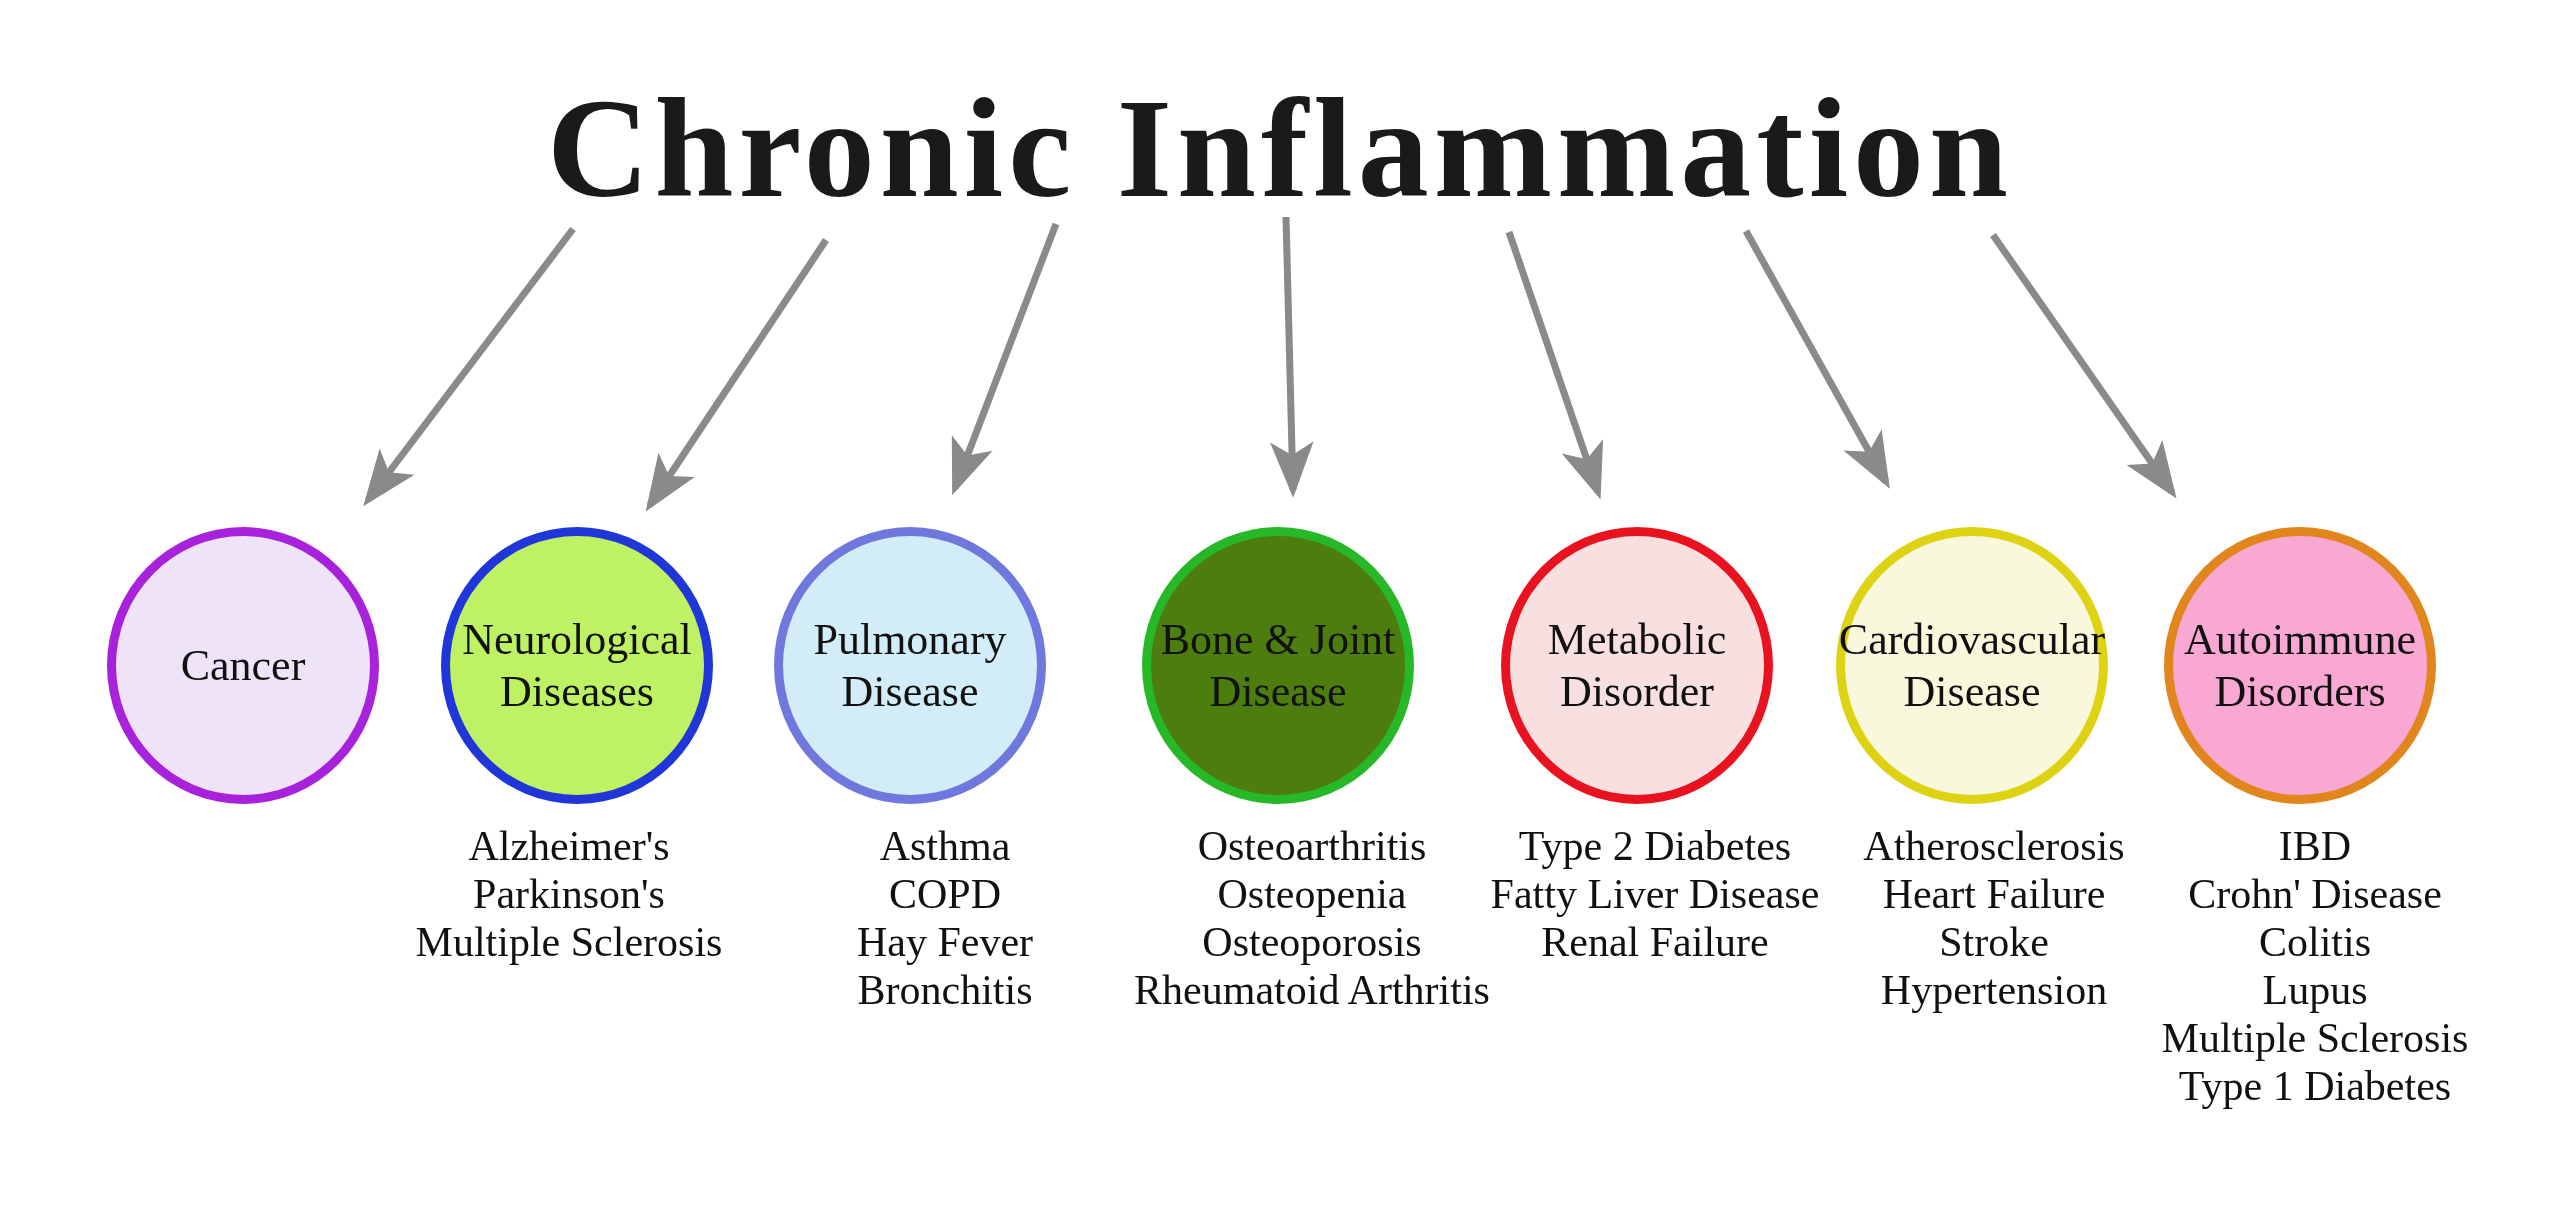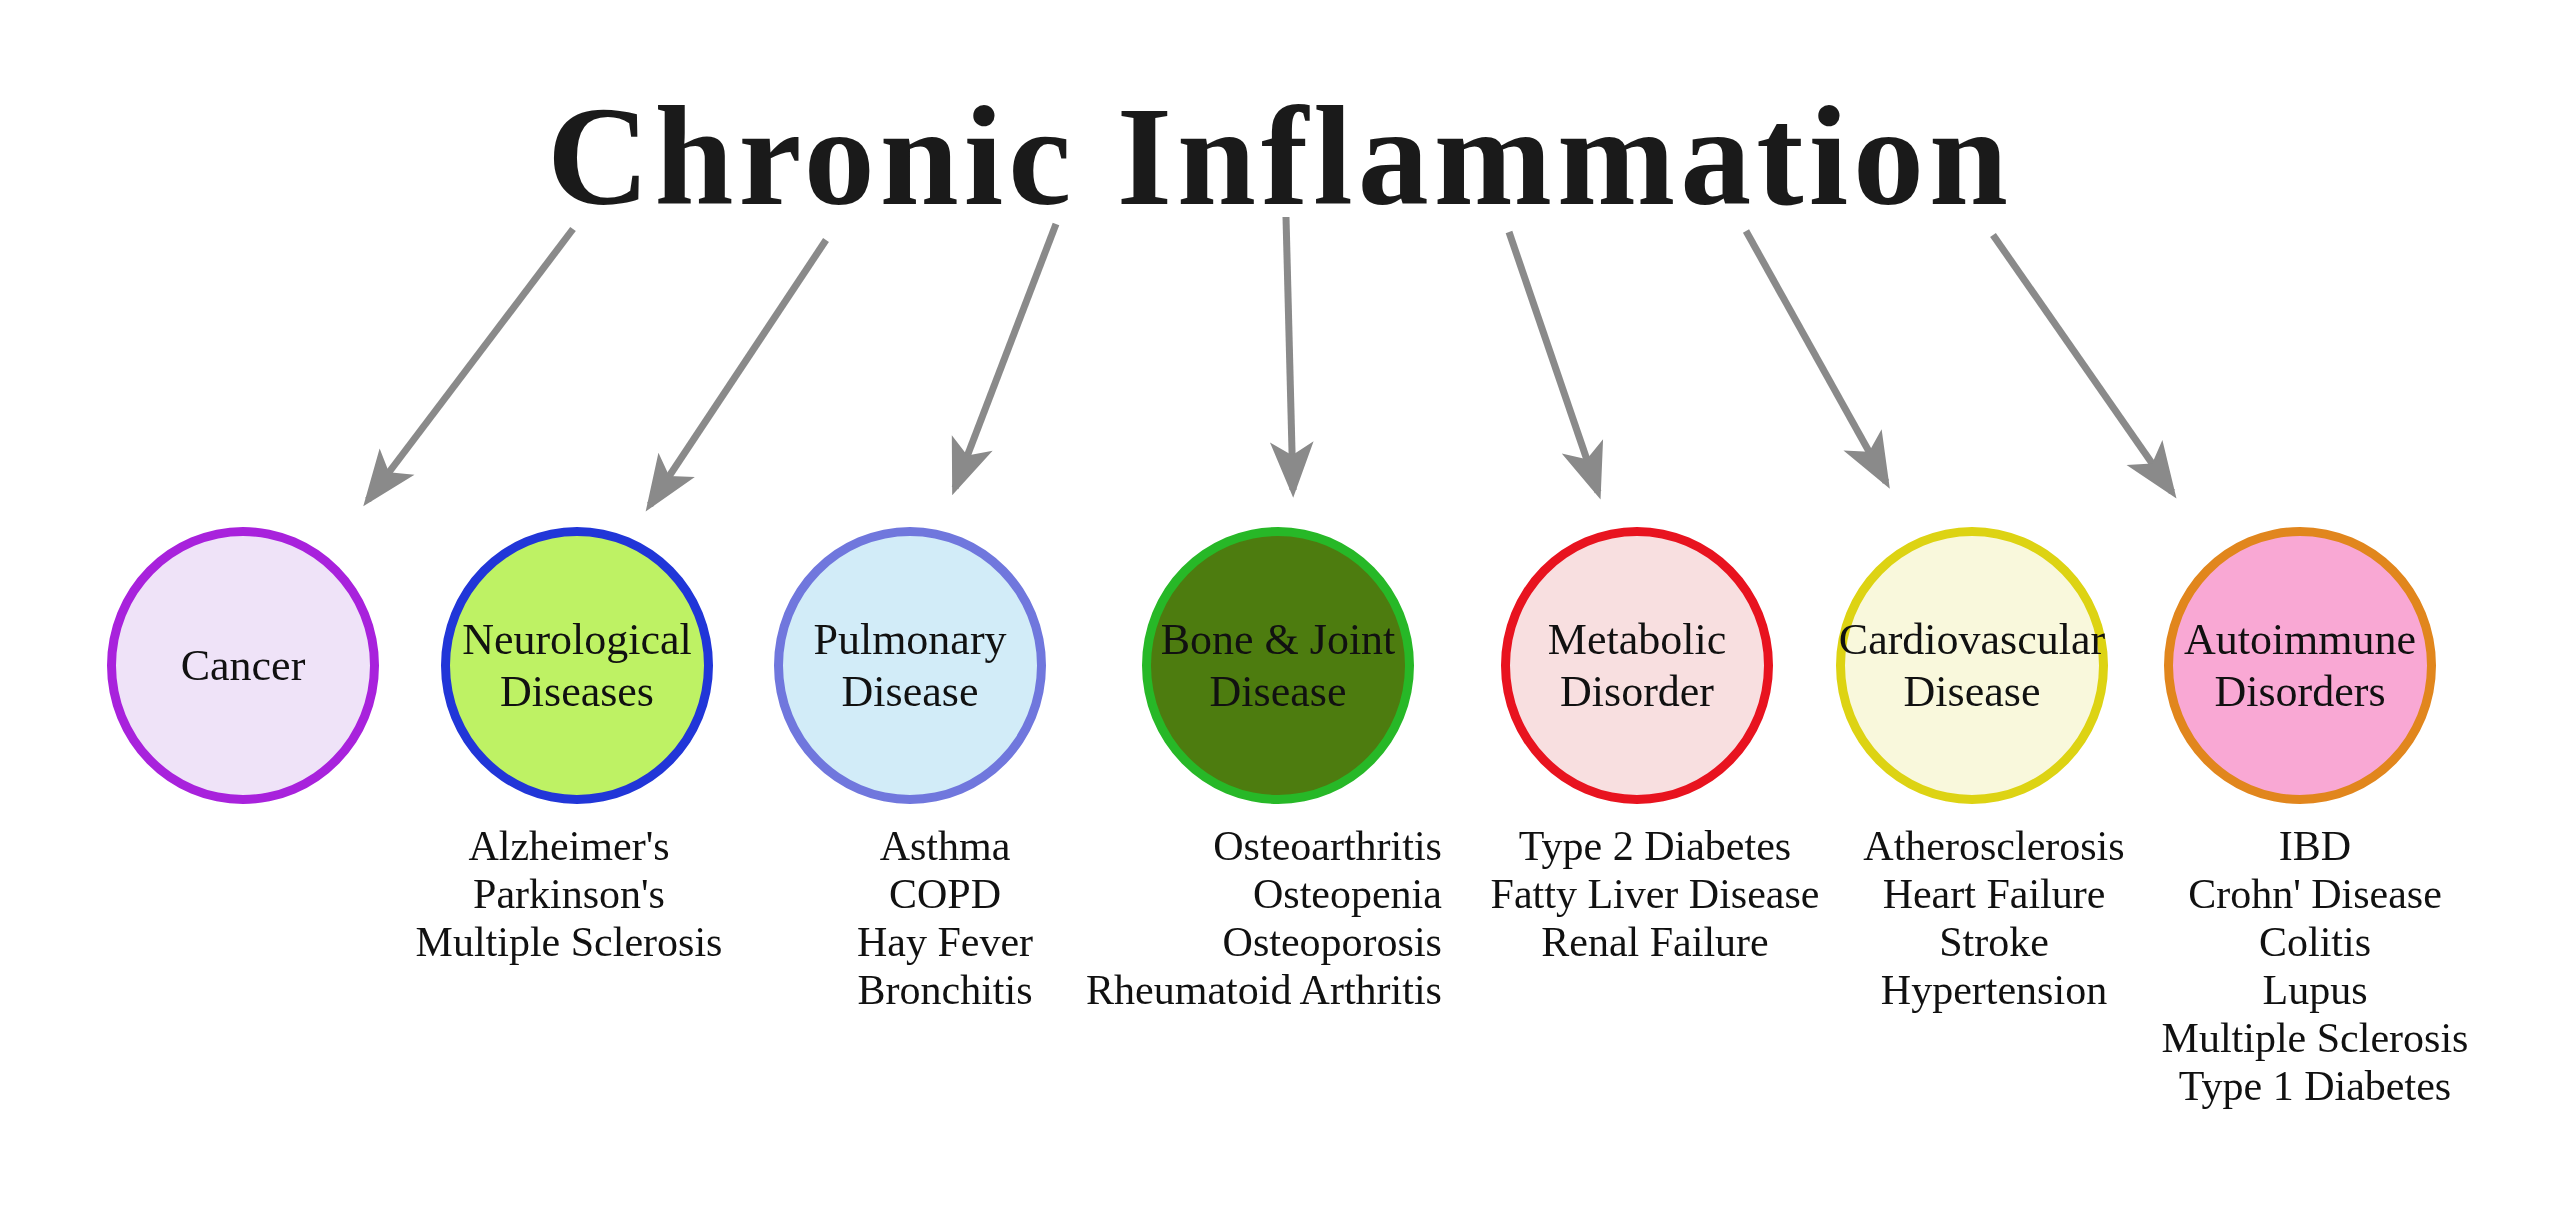--- a/index.html
+++ b/index.html
@@ -7,21 +7,21 @@
     position: relative;
     width: 2560px;
     height: 1209px;
     background: #ffffff;
     overflow: hidden;
     font-family: "Liberation Serif", "DejaVu Serif", serif;
   }
   .title {
     position: absolute;
     left: 0; right: 0; top: 62px;
-    margin: 12px;
+    margin: 4px;
     text-align: center;
     font-size: 142px;
     font-weight: 700;
     letter-spacing: 5px;
     color: #1a1a1a;
     white-space: nowrap;
   }
   #arrow-svg {
     position: absolute;
     left: 0; top: 0;
@@ -100,21 +100,21 @@
       </div>
       <div class="disease-list" style="left: 945px;">
         <div class="disease-item">Asthma</div>
         <div class="disease-item">COPD</div>
         <div class="disease-item">Hay Fever</div>
         <div class="disease-item">Bronchitis</div>
       </div>
       <div class="circle" style="left: 1142px; top: 527px; border-color: rgb(39, 184, 39); background: #4d7c0f;">
         <div class="circle-label">Bone &amp; Joint Disease</div>
       </div>
-      <div class="disease-list" style="left: 1264px; text-align: right;">
+      <div class="disease-list" style="left: 1312px;">
         <div class="disease-item">Osteoarthritis</div>
         <div class="disease-item">Osteopenia</div>
         <div class="disease-item">Osteoporosis</div>
         <div class="disease-item">Rheumatoid Arthritis</div>
       </div>
       <div class="circle" style="left: 1501px; top: 527px; border-color: rgb(232, 19, 31); background: rgb(248, 223, 224);">
         <div class="circle-label">Metabolic Disorder</div>
       </div>
       <div class="disease-list" style="left: 1655px;">
         <div class="disease-item">Type 2 Diabetes</div>

